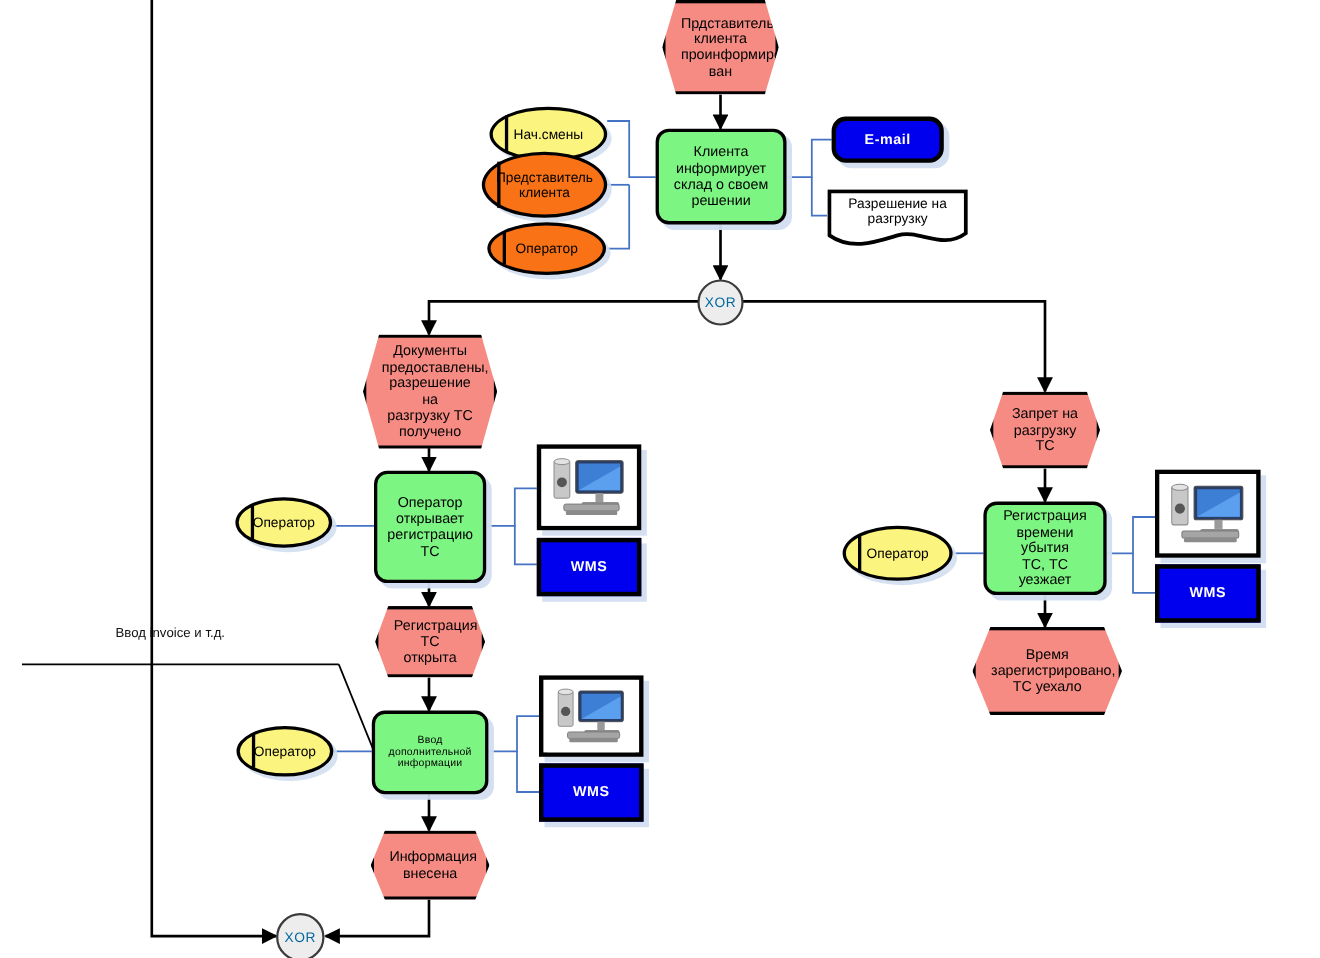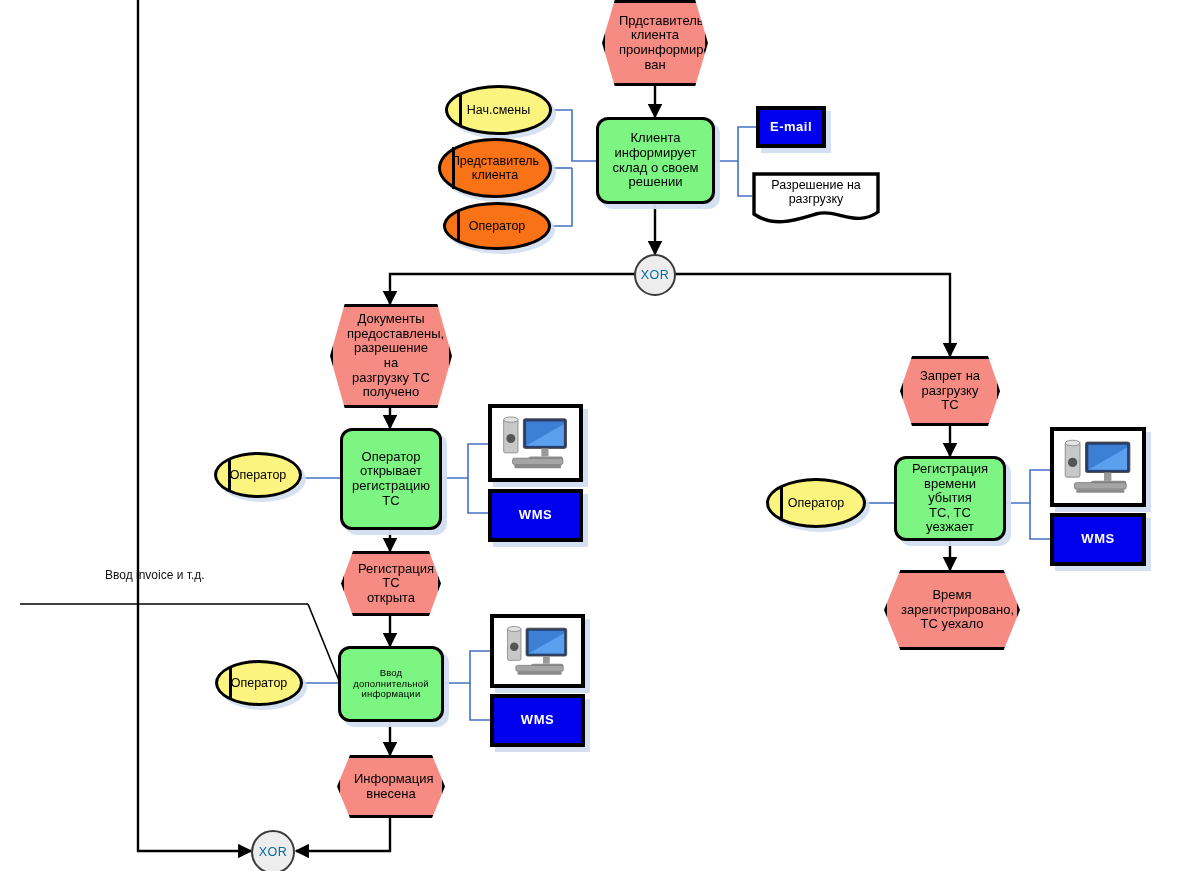--- a/index.html
+++ b/index.html
@@ -213,37 +213,37 @@
 ван</span>
   </div>
 
   <div class="node func" style="left:596px; top:117px; width:119px; height:87px;">
     <span>Клиента
 информирует
 склад о своем
 решении</span>
   </div>
 
-  <div class="node role" style="left:445px; top:85px; width:107px; height:50px;">
+  <div class="node role" style="left:445px; top:97px; width:107px; height:50px;">
     <span class="bar"></span>
     <span class="lbl">Нач.смены</span>
   </div>
 
   <div class="node role white" style="left:438px; top:138px; width:114px; height:60px;">
     <span class="bar"></span>
     <span class="lbl">Представитель
 клиента</span>
   </div>
 
   <div class="node role white" style="left:443px; top:202px; width:108px; height:48px;">
     <span class="bar"></span>
     <span class="lbl">Оператор</span>
   </div>
 
-  <div class="node system" style="left:756px; top:106px; width:70px; height:42px;">
+  <div class="node system" style="left:756px; top:106px; width:102px; height:42px;border-radius:13px;">
     <span>E-mail</span>
   </div>
 
   <div class="node docshape" style="left:752px; top:172px; width:128px; height:52px;">
     <svg viewBox="0 0 128 52" preserveAspectRatio="none">
       <path d="M2,2 L126,2 L126,40 C104,56 84,36 64,42 C44,48 22,56 2,42 Z" fill="#ffffff" stroke="#000000" stroke-width="3.4"></path>
     </svg>
     <span class="doctext">Разрешение на
 разгрузку</span>
   </div>

